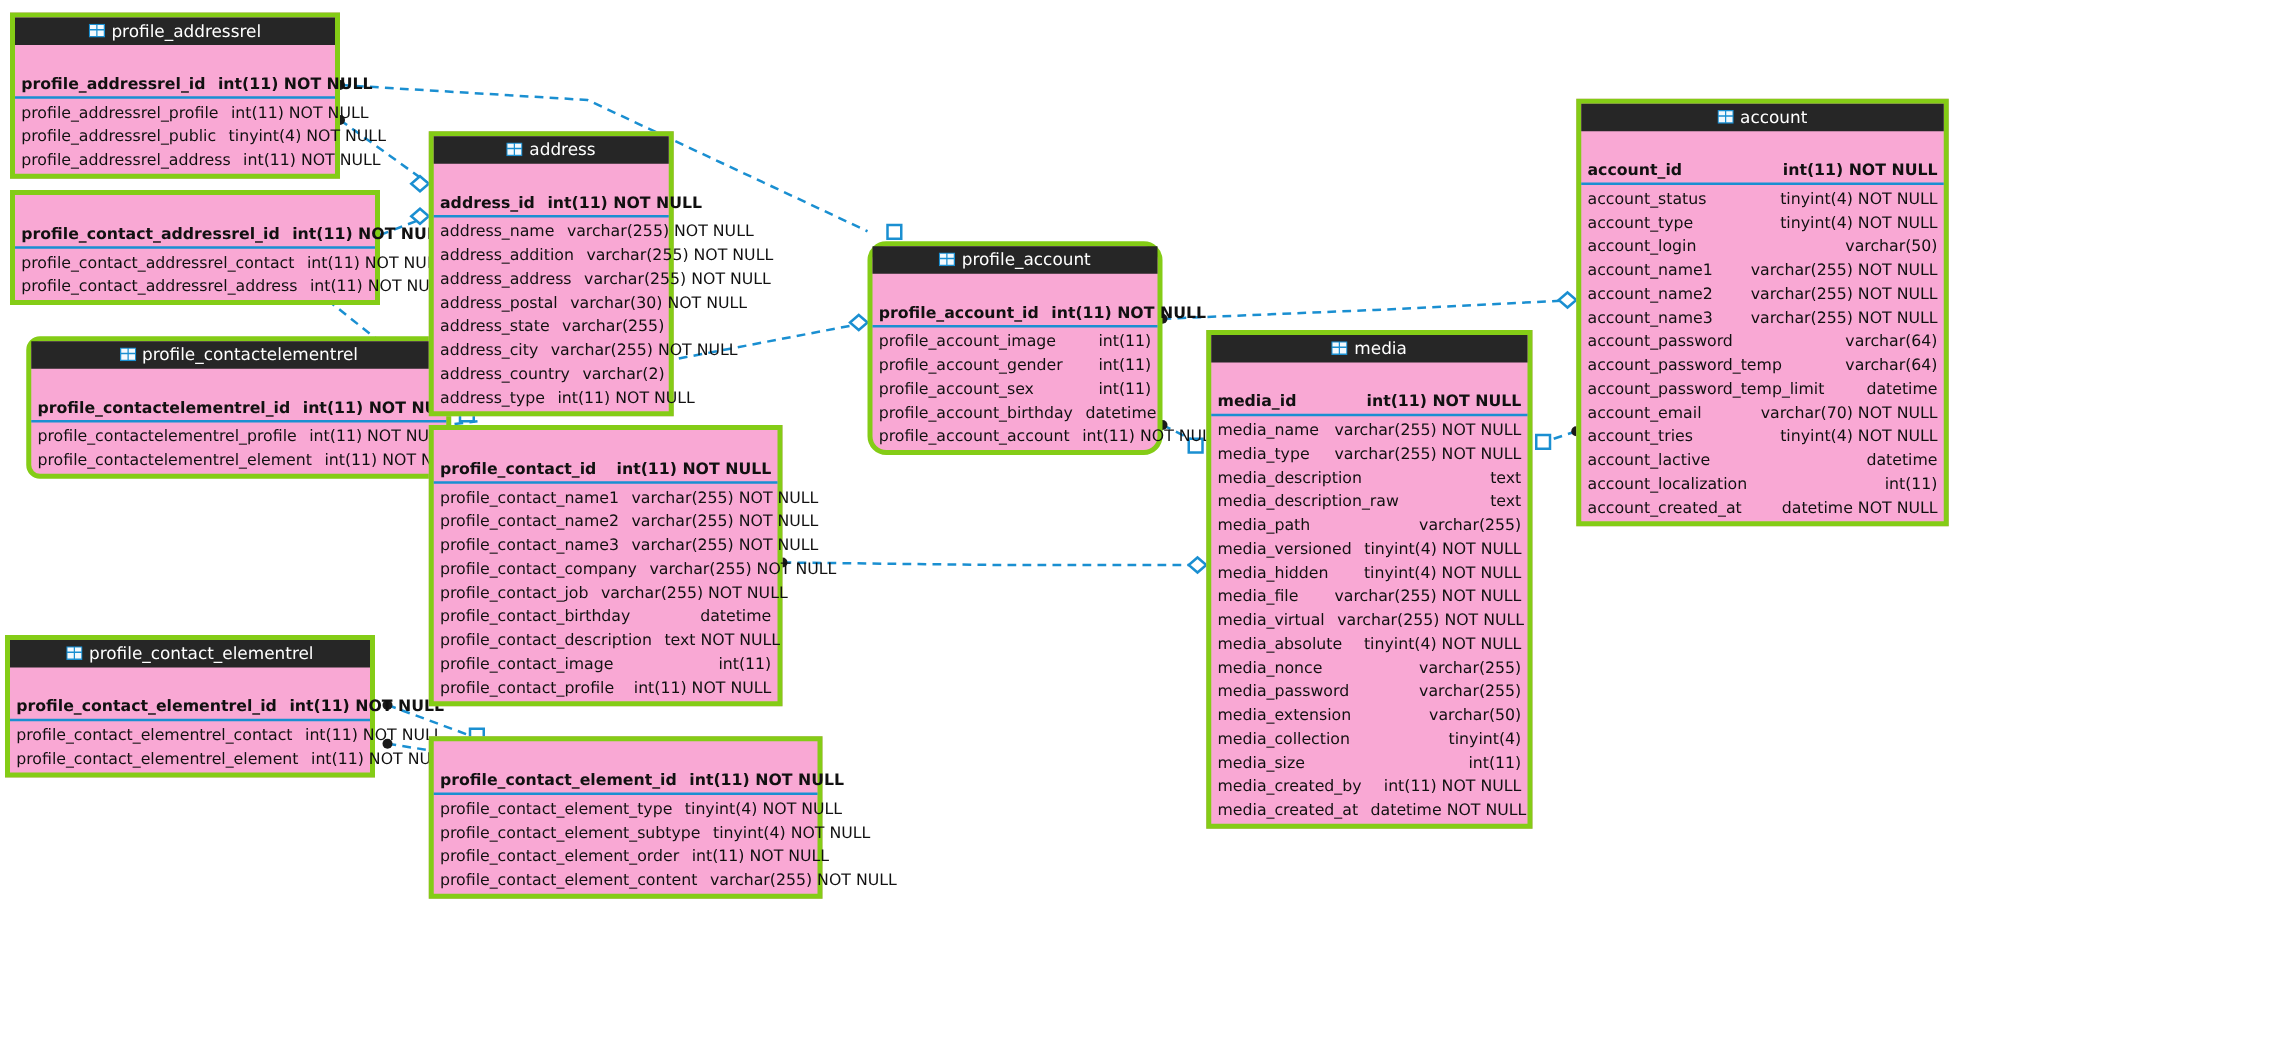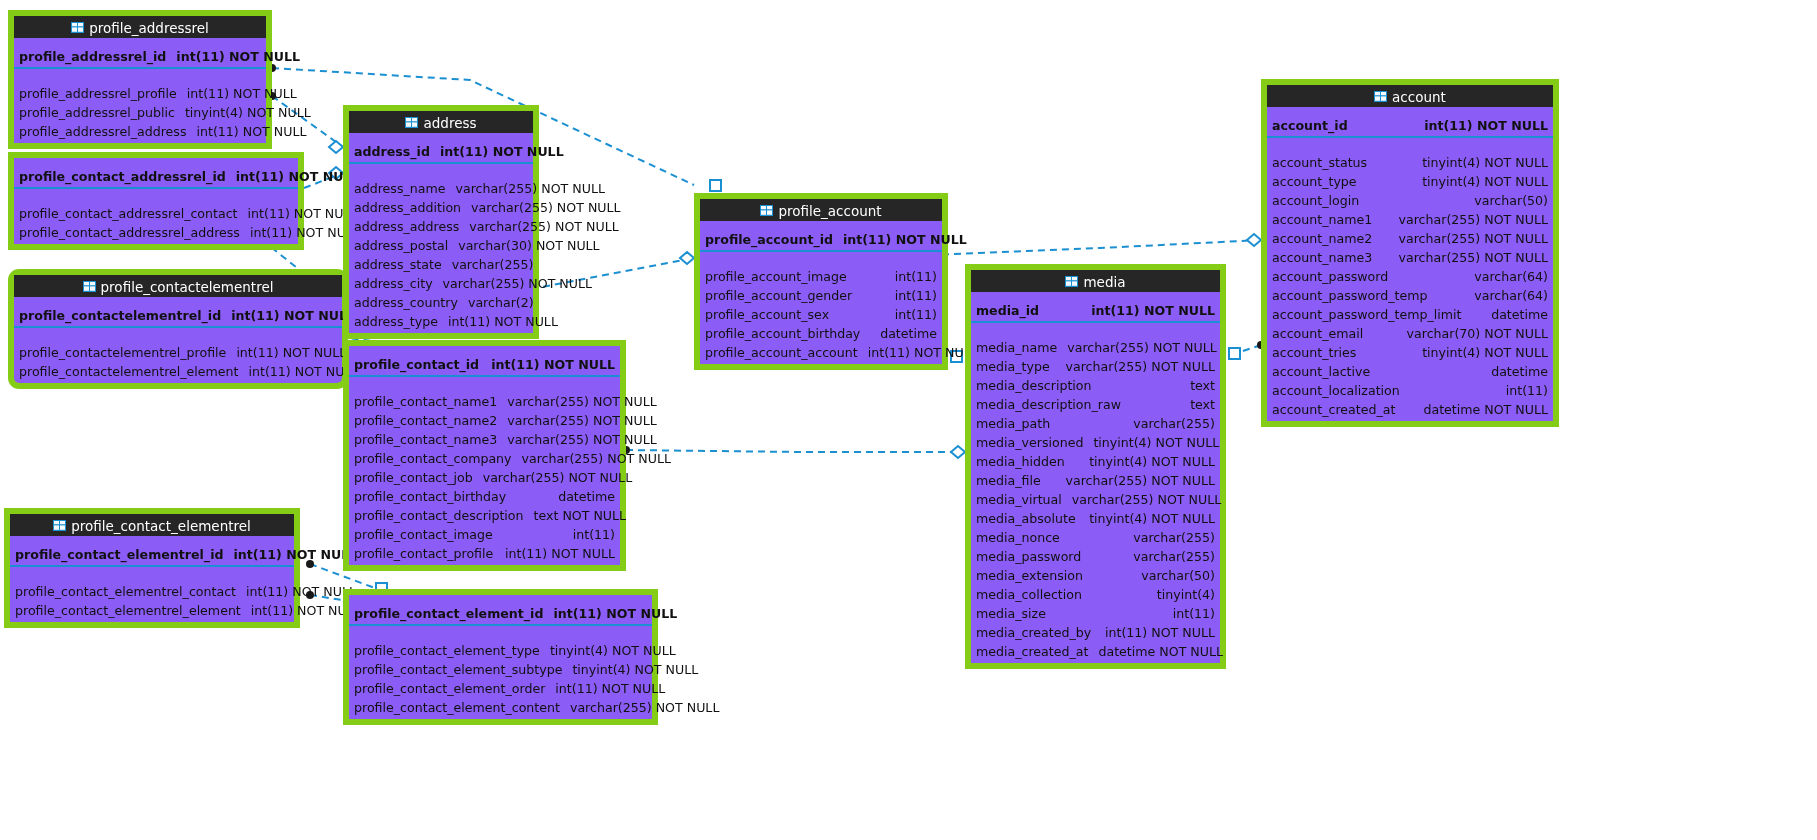--- a/index.html
+++ b/index.html
@@ -6,22 +6,22 @@
   body{
     width:1817px;height:840px;background:#ffffff;
     font-family:"DejaVu Sans","Liberation Sans",sans-serif;
     position:relative;overflow:hidden;
   }
   #canvas{position:absolute;inset:0;}
   #wires{position:absolute;left:0;top:0;width:1817px;height:840px;pointer-events:none;}
 
   .table{
     position:absolute;
-    background:#8b5cf6;
-    border:6px solid #84cc16;
+    background:#f9a8d4;
+    border:4px solid #84cc16;
     box-sizing:border-box;
     box-shadow:0 0 0 0 rgba(0,0,0,0);
   }
   .thead{
     background:#262626;
     color:#ffffff;
     height:22px;
     line-height:22px;
     text-align:center;
     font-size:13.5px;
@@ -49,22 +49,22 @@
     height:19px;
     padding:0 5px;
     font-size:12.6px;
     color:#111111;
     white-space:nowrap;
     box-sizing:border-box;
   }
   .row.pk{font-weight:bold;height:22px;}
   .row .cname{text-align:left;}
   .row .ctype{text-align:right;padding-left:10px;}
-  .body{padding:15px 0 2px 0;}
-  .pkwrap{padding-top:7px;}
+  .body{padding:1px 0 2px 0;}
+  .pkwrap{padding-top:19px;}
 </style>
 </head>
 <body>
 
 <div id="canvas">
 
   <svg id="wires" xmlns="http://www.w3.org/2000/svg">
     <defs></defs>
     <g stroke="#1a8fd1" stroke-width="2" fill="none" stroke-dasharray="7,5">
 
@@ -163,21 +163,21 @@
           <div class="row">
             <span class="cname">profile_contact_addressrel_contact</span>
             <span class="ctype">int(11) NOT NULL</span>
           </div>
           <div class="row">
             <span class="cname">profile_contact_addressrel_address</span>
             <span class="ctype">int(11) NOT NULL</span>
           </div>
         </div>
       </div>
-      <div class="table" style="left: 8px; top: 269px; width: 340px; border-radius: 11px;">
+      <div class="table" style="left: 21px; top: 269px; width: 340px; border-radius: 11px;">
         <div class="thead"><span class="ticon"><svg viewBox="0 0 13 11" width="13" height="11">
               <rect x="0" y="0" width="13" height="11" fill="#1a8fd1"></rect>
               <rect x="1" y="1" width="5" height="3.2" fill="#ffffff" opacity="0.95"></rect>
               <rect x="7" y="1" width="5" height="3.2" fill="#ffffff" opacity="0.95"></rect>
               <rect x="1" y="5.4" width="5" height="4.4" fill="#ffffff" opacity="0.95"></rect>
               <rect x="7" y="5.4" width="5" height="4.4" fill="#ffffff" opacity="0.95"></rect>
             </svg></span><span class="tname">profile_contactelementrel</span></div>
         <div class="pkrow pkwrap">
           <div class="row pk">
             <span class="cname">profile_contactelementrel_id</span>
@@ -334,21 +334,21 @@
           <div class="row">
             <span class="cname">profile_contact_element_order</span>
             <span class="ctype">int(11) NOT NULL</span>
           </div>
           <div class="row">
             <span class="cname">profile_contact_element_content</span>
             <span class="ctype">varchar(255) NOT NULL</span>
           </div>
         </div>
       </div>
-      <div class="table" style="left: 694px; top: 193px; width: 254px;">
+      <div class="table" style="left: 694px; top: 193px; width: 236px; border-radius: 15px;">
         <div class="thead"><span class="ticon"><svg viewBox="0 0 13 11" width="13" height="11">
               <rect x="0" y="0" width="13" height="11" fill="#1a8fd1"></rect>
               <rect x="1" y="1" width="5" height="3.2" fill="#ffffff" opacity="0.95"></rect>
               <rect x="7" y="1" width="5" height="3.2" fill="#ffffff" opacity="0.95"></rect>
               <rect x="1" y="5.4" width="5" height="4.4" fill="#ffffff" opacity="0.95"></rect>
               <rect x="7" y="5.4" width="5" height="4.4" fill="#ffffff" opacity="0.95"></rect>
             </svg></span><span class="tname">profile_account</span></div>
         <div class="pkrow pkwrap">
           <div class="row pk">
             <span class="cname">profile_account_id</span>

